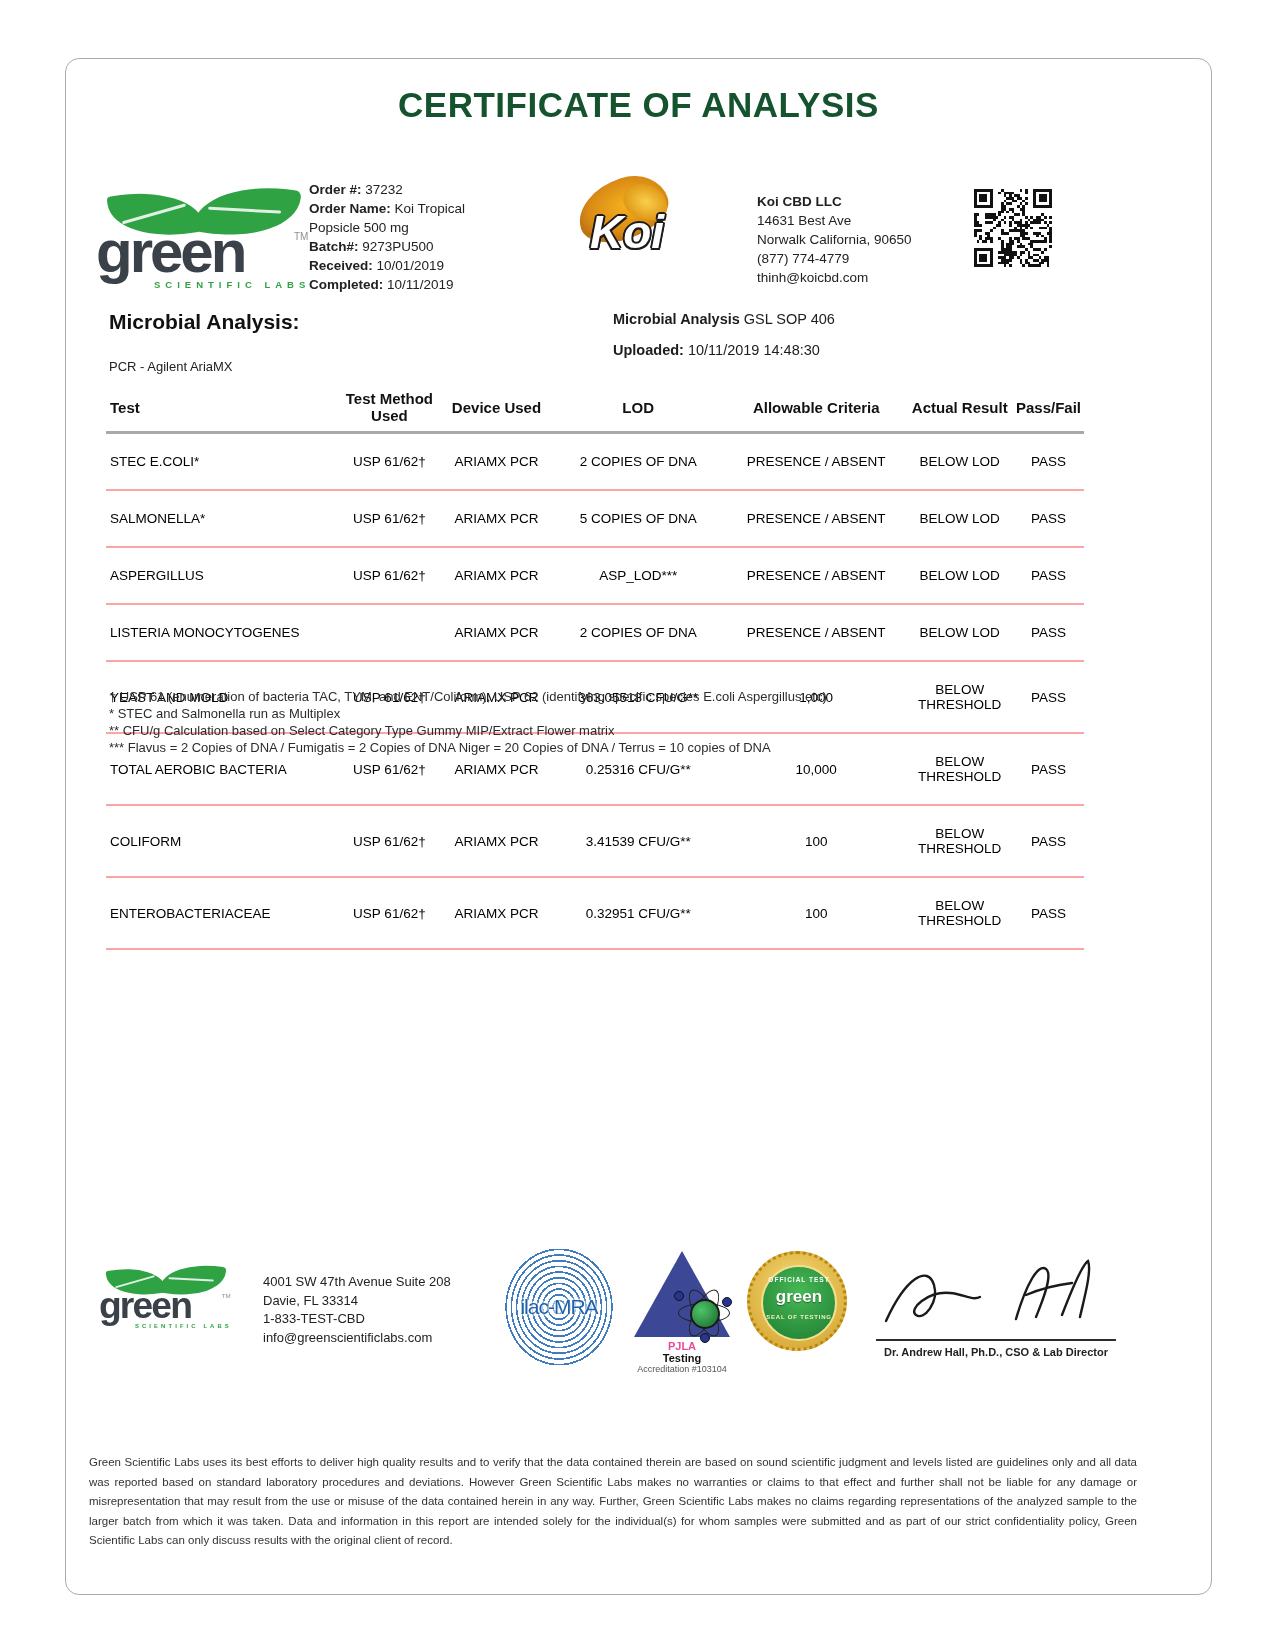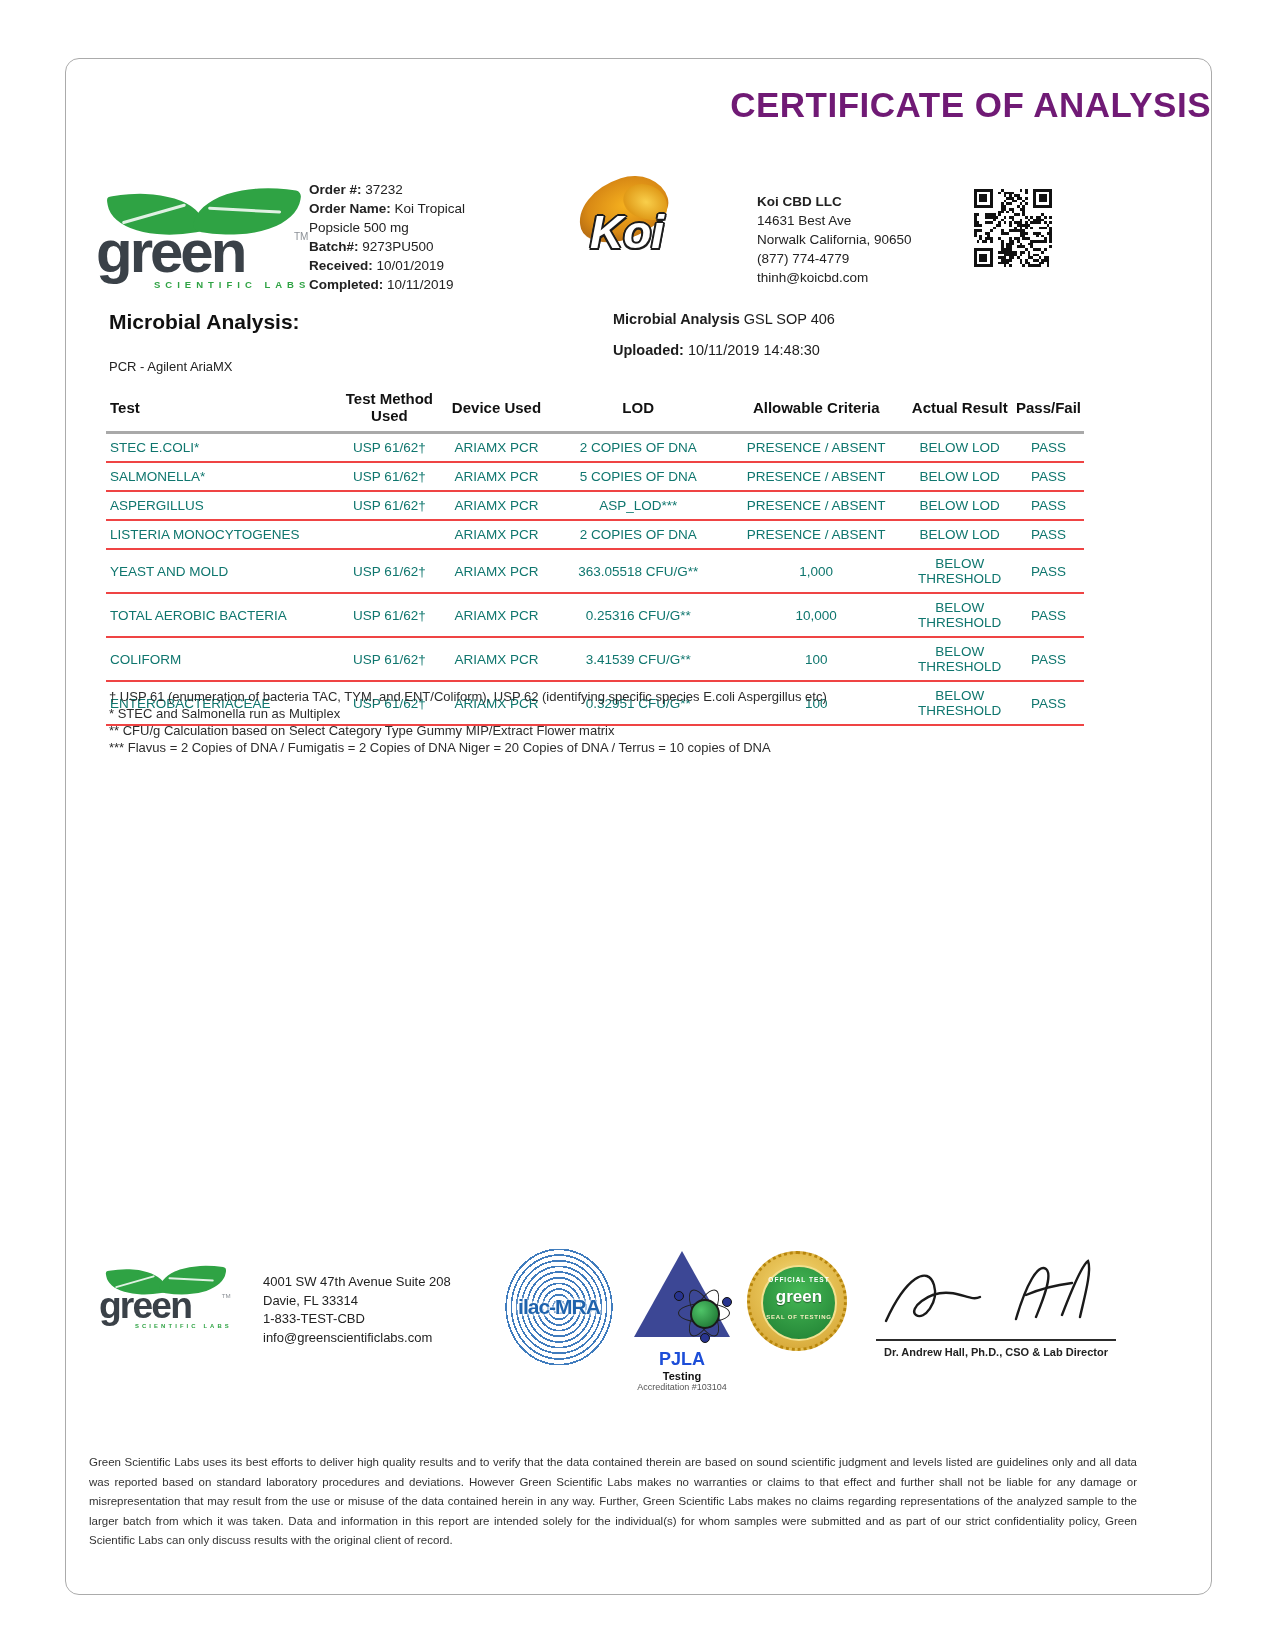--- a/index.html
+++ b/index.html
@@ -1,21 +1,21 @@
 <!DOCTYPE html>
 <html><head>
 <meta charset="utf-8">
 <style>
   html,body{margin:0;padding:0;background:#fff;}
   body{width:1275px;height:1650px;position:relative;font-family:"Liberation Sans",sans-serif;color:#1d1d1d;}
   .sheet{position:absolute;left:65px;top:58px;width:1145px;height:1535px;background:#fff;border:1px solid #ababab;border-radius:14px;}
 
   
   .title-block{position:absolute;top:26px;left:0;width:100%;text-align:center;}
-  .title-main{font-size:35px;font-weight:bold;letter-spacing:.5px;color:#701a75;text-align:right;}
+  .title-main{font-size:35px;font-weight:bold;letter-spacing:.5px;color:#14532d;}
   .title-sub{font-size:24px;font-weight:bold;margin-top:4px;color:#111;}
 
   
   .green-logo{position:relative;width:220px;height:105px;}
   .gl-leaf{position:absolute;background:#2fa344;}
   .gl-leaf.l{left:14px;top:2px;width:92px;height:50px;border-radius:4% 100% 8% 96%/10% 95% 12% 90%;transform:rotate(-10deg);}
   .gl-leaf.r{left:100px;top:-4px;width:102px;height:56px;border-radius:100% 6% 94% 10%/95% 12% 90% 10%;transform:rotate(9deg);}
   .gl-leaf::after{content:"";position:absolute;left:12%;top:46%;width:72%;height:3px;background:rgba(255,255,255,.85);border-radius:3px;transform:rotate(-6deg);}
   .gl-word{position:absolute;left:0;top:30px;font-size:60px;font-weight:bold;letter-spacing:-3px;color:#3a4148;}
   .gl-tm{position:absolute;left:198px;top:44px;font-size:10px;color:#8b9096;}
@@ -38,44 +38,44 @@
   .section-heading{position:absolute;left:43px;top:251px;font-size:21px;font-weight:bold;color:#111;}
   .sop-line{position:absolute;left:547px;top:252px;font-size:14.5px;}
   .uploaded-line{position:absolute;left:547px;top:283px;font-size:14.5px;}
   .pcr-note{position:absolute;left:43px;top:300px;font-size:13px;color:#222;}
 
   
   .tbl-wrap{position:absolute;left:40px;top:316px;width:978px;}
   table{width:100%;border-collapse:collapse;margin-top:10px;}
   th{font-size:15px;font-weight:bold;text-align:center;padding:5px 3px 7px;color:#111;border-bottom:3px solid #a9a9a9;}
   th.left,td.left{text-align:left;padding-left:4px;}
-  td{font-size:13.5px;text-align:center;padding:6px 3px;color:#0f766e;border-bottom:2px solid #ef4444;}
+  td{font-size:13.5px;text-align:center;padding:20px 3px;color:#000000;border-bottom:2px solid #fca5a5;}
   col.c-test{width:24%;} col.c-method{width:11.2%;} col.c-device{width:11.4%;}
   col.c-lod{width:18.6%;} col.c-crit{width:19.2%;} col.c-actual{width:11%;} col.c-pass{width:7.6%;}
 
   
   .footnotes{position:absolute;left:43px;top:629px;font-size:13px;line-height:17px;color:#2c2c2c;}
 
   
   .footer-address{position:absolute;left:197px;top:1214px;font-size:13px;line-height:18.5px;color:#222;}
 
   .ilac{position:absolute;left:438px;top:1188px;width:110px;height:120px;}
   .ilac-rings{position:absolute;left:0;top:0;width:110px;height:120px;border-radius:50%;
     background:repeating-radial-gradient(ellipse at center,#2a6db6 0 1.6px,#ffffff 1.6px 5.2px);opacity:.9;}
-  .ilac-text{position:absolute;left:-4px;top:48px;width:118px;text-align:center;font-size:21px;font-weight:bold;color:#1f63ad;
+  .ilac-text{position:absolute;left:-4px;top:48px;width:118px;text-align:center;font-size:21px;font-weight:normal;color:#1f63ad;
     text-shadow:0 0 3px #fff,0 0 3px #fff,0 0 5px #fff;letter-spacing:-1px;}
 
   .pjla{position:absolute;left:556px;top:1192px;width:120px;text-align:center;}
   .pjla-tri{position:relative;width:96px;height:86px;margin:0 auto;clip-path:polygon(50% 0,100% 100%,0 100%);background:#3c4795;}
   .pjla-atom{position:absolute;left:52px;top:32px;width:58px;height:58px;}
   .pjla-nucleus{position:absolute;left:16px;top:16px;width:26px;height:26px;border-radius:50%;border:2px solid #1a1a1a;background:radial-gradient(circle at 35% 35%,#4fc468,#16672a);}
   .pjla-orbit{position:absolute;left:4px;top:20px;width:50px;height:18px;border:1.8px solid #222;border-radius:50%;}
   .pjla-orbit.o2{transform:rotate(62deg);} .pjla-orbit.o3{transform:rotate(-62deg);}
   .pjla-dot{position:absolute;width:8px;height:8px;border-radius:50%;background:#28348f;border:1px solid #111;}
-  .pjla-t1{font-size:18px;font-weight:bold;color:#1d4ed8;margin-top:12px;}
+  .pjla-t1{font-size:11px;font-weight:bold;color:#ec4899;margin-top:3px;}
   .pjla-t2{font-size:11px;font-weight:bold;color:#111;}
   .pjla-t3{font-size:9px;color:#555;}
 
   .seal{position:absolute;left:681px;top:1192px;width:100px;height:100px;border-radius:50%;
     background:radial-gradient(circle at 50% 40%,#f8e79c 0%,#e7c256 45%,#cf9d2c 100%);border:3px dotted #b8860b;box-sizing:border-box;}
   .seal-inner{position:absolute;left:11px;top:11px;width:72px;height:72px;border-radius:50%;background:radial-gradient(circle at 50% 35%,#46b956,#1e7d31);border:2px solid #f3e08e;text-align:center;color:#fff;}
   .seal-top{font-size:6.5px;font-weight:bold;letter-spacing:1px;margin-top:9px;}
   .seal-word{font-size:17px;font-weight:bold;margin-top:4px;text-shadow:0 1px 1px rgba(0,0,0,.4);}
   .seal-bottom{font-size:6px;font-weight:bold;letter-spacing:.8px;margin-top:7px;color:#f6eebf;}
 

